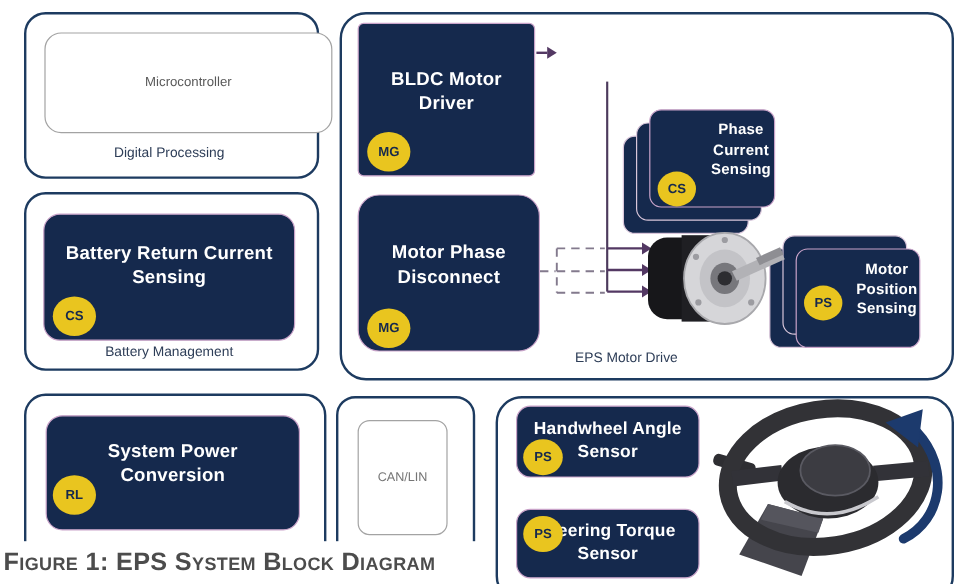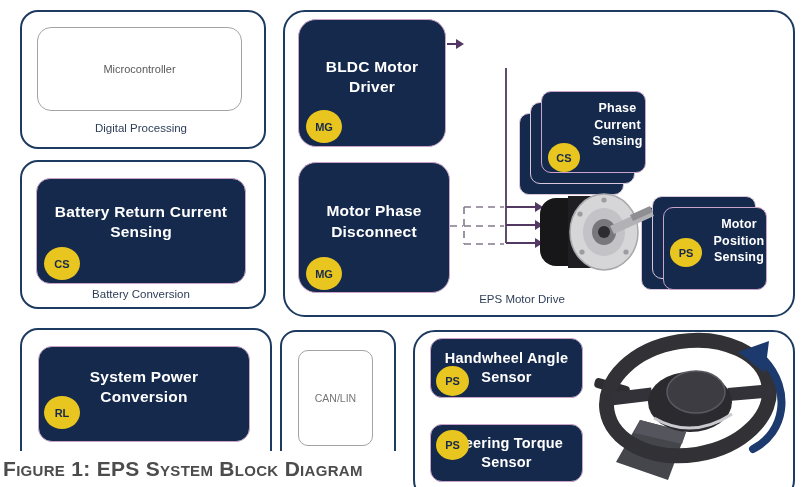--- a/index.html
+++ b/index.html
@@ -56,37 +56,37 @@
 
     <g stroke="#837a8d" stroke-width="1.6" fill="none" stroke-dasharray="7 5">
       <path d="M450,226 H463"></path>
       <path d="M464,207 V244"></path>
       <path d="M464,207 H504"></path>
       <path d="M464,226 H504"></path>
       <path d="M464,244 H504"></path>
     </g>
   </svg>
 
-  <div class="whitebox" style="left:37px;top:27px;width:205px;height:84px;border-radius:14px;font-size:11px;color:#595959;">
+  <div class="whitebox" style="left:37px;top:27px;width:240px;height:84px;border-radius:14px;font-size:11px;color:#595959;">
     <span>Microcontroller</span>
   </div>
   <div class="clabel" style="left:20px;top:122px;width:242px;">Digital Processing</div>
 
   <div class="navybox" style="left:36px;top:178px;width:210px;height:106px;font-size:15.5px;padding:0 12px 18px 12px;">
     <span>Battery Return Current Sensing</span>
   </div>
   <div class="badge" style="left:44px;top:247px;width:36px;height:33px;">CS</div>
-  <div class="clabel" style="left:20px;top:288px;width:242px;">Battery Conversion</div>
+  <div class="clabel" style="left:20px;top:288px;width:242px;">Battery Management</div>
 
   <div class="navybox" style="left:38px;top:346px;width:212px;height:96px;font-size:15.5px;padding:0 30px 14px 30px;">
     <span>System Power Conversion</span>
   </div>
   <div class="badge" style="left:44px;top:396px;width:36px;height:33px;">RL</div>
 
-  <div class="navybox" style="left:298px;top:19px;width:148px;height:128px;border-radius:18px;font-size:15.5px;padding:0 16px 12px 16px;">
+  <div class="navybox" style="left:298px;top:19px;width:148px;height:128px;border-radius:5px;font-size:15.5px;padding:0 16px 12px 16px;">
     <span>BLDC Motor Driver</span>
   </div>
   <div class="badge" style="left:306px;top:110px;width:36px;height:33px;">MG</div>
 
 
   <div class="navybox" style="left:298px;top:162px;width:152px;height:131px;border-radius:18px;font-size:15.5px;padding:0 16px 12px 16px;">
     <span>Motor Phase Disconnect</span>
   </div>
   <div class="badge" style="left:306px;top:257px;width:36px;height:33px;">MG</div>
 

